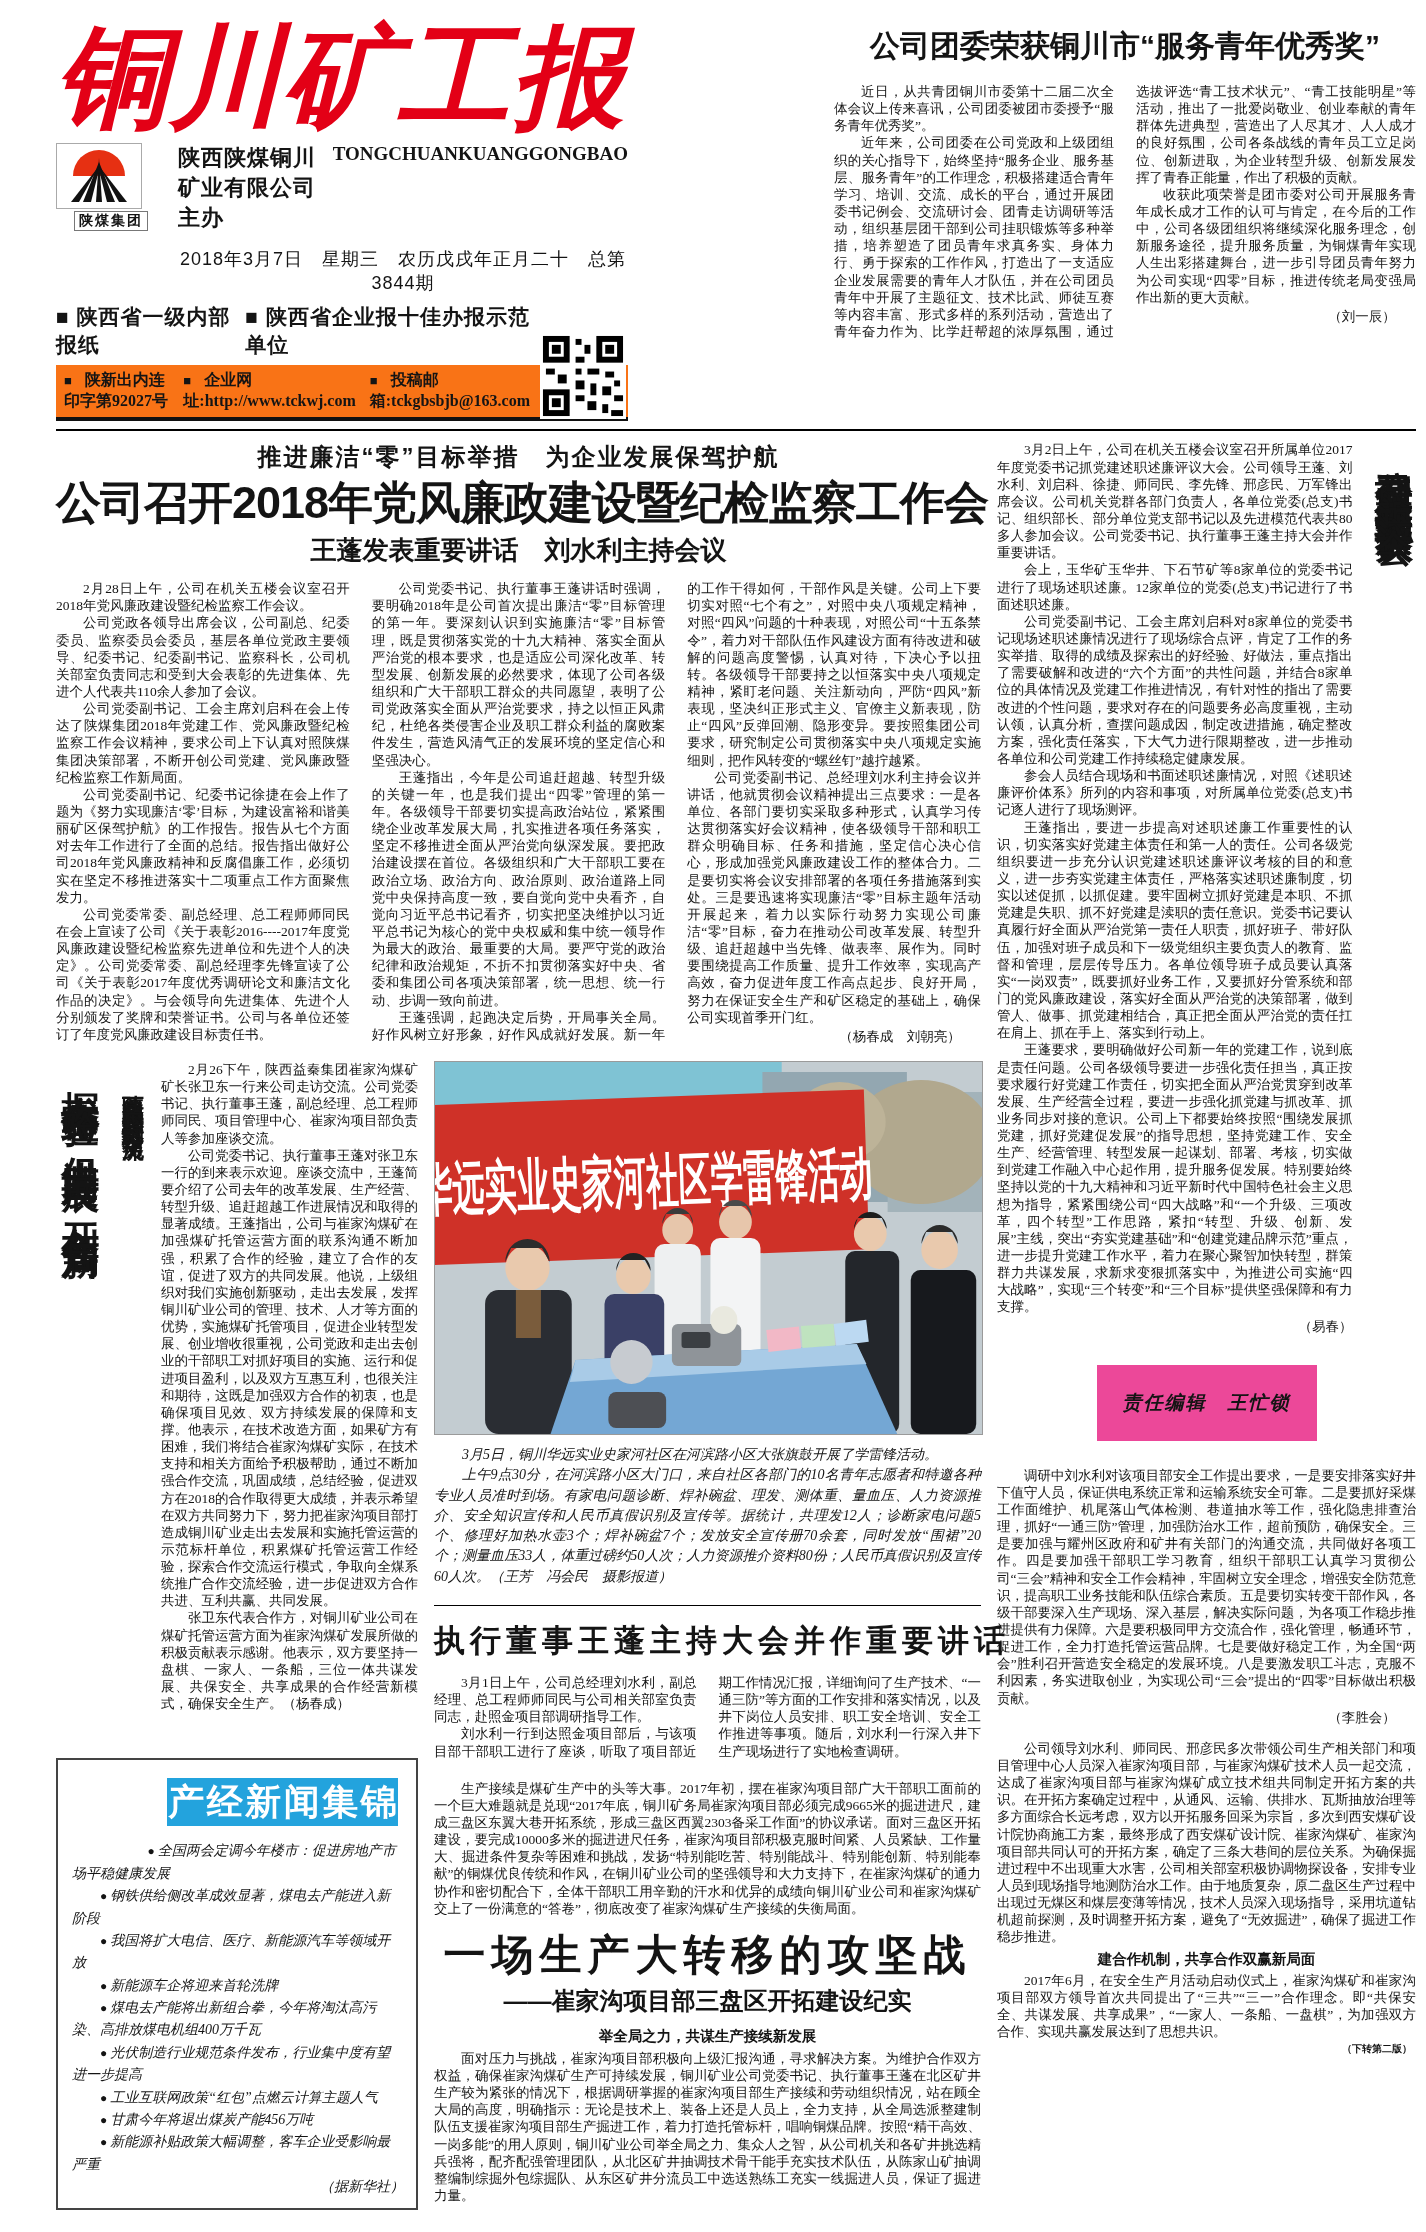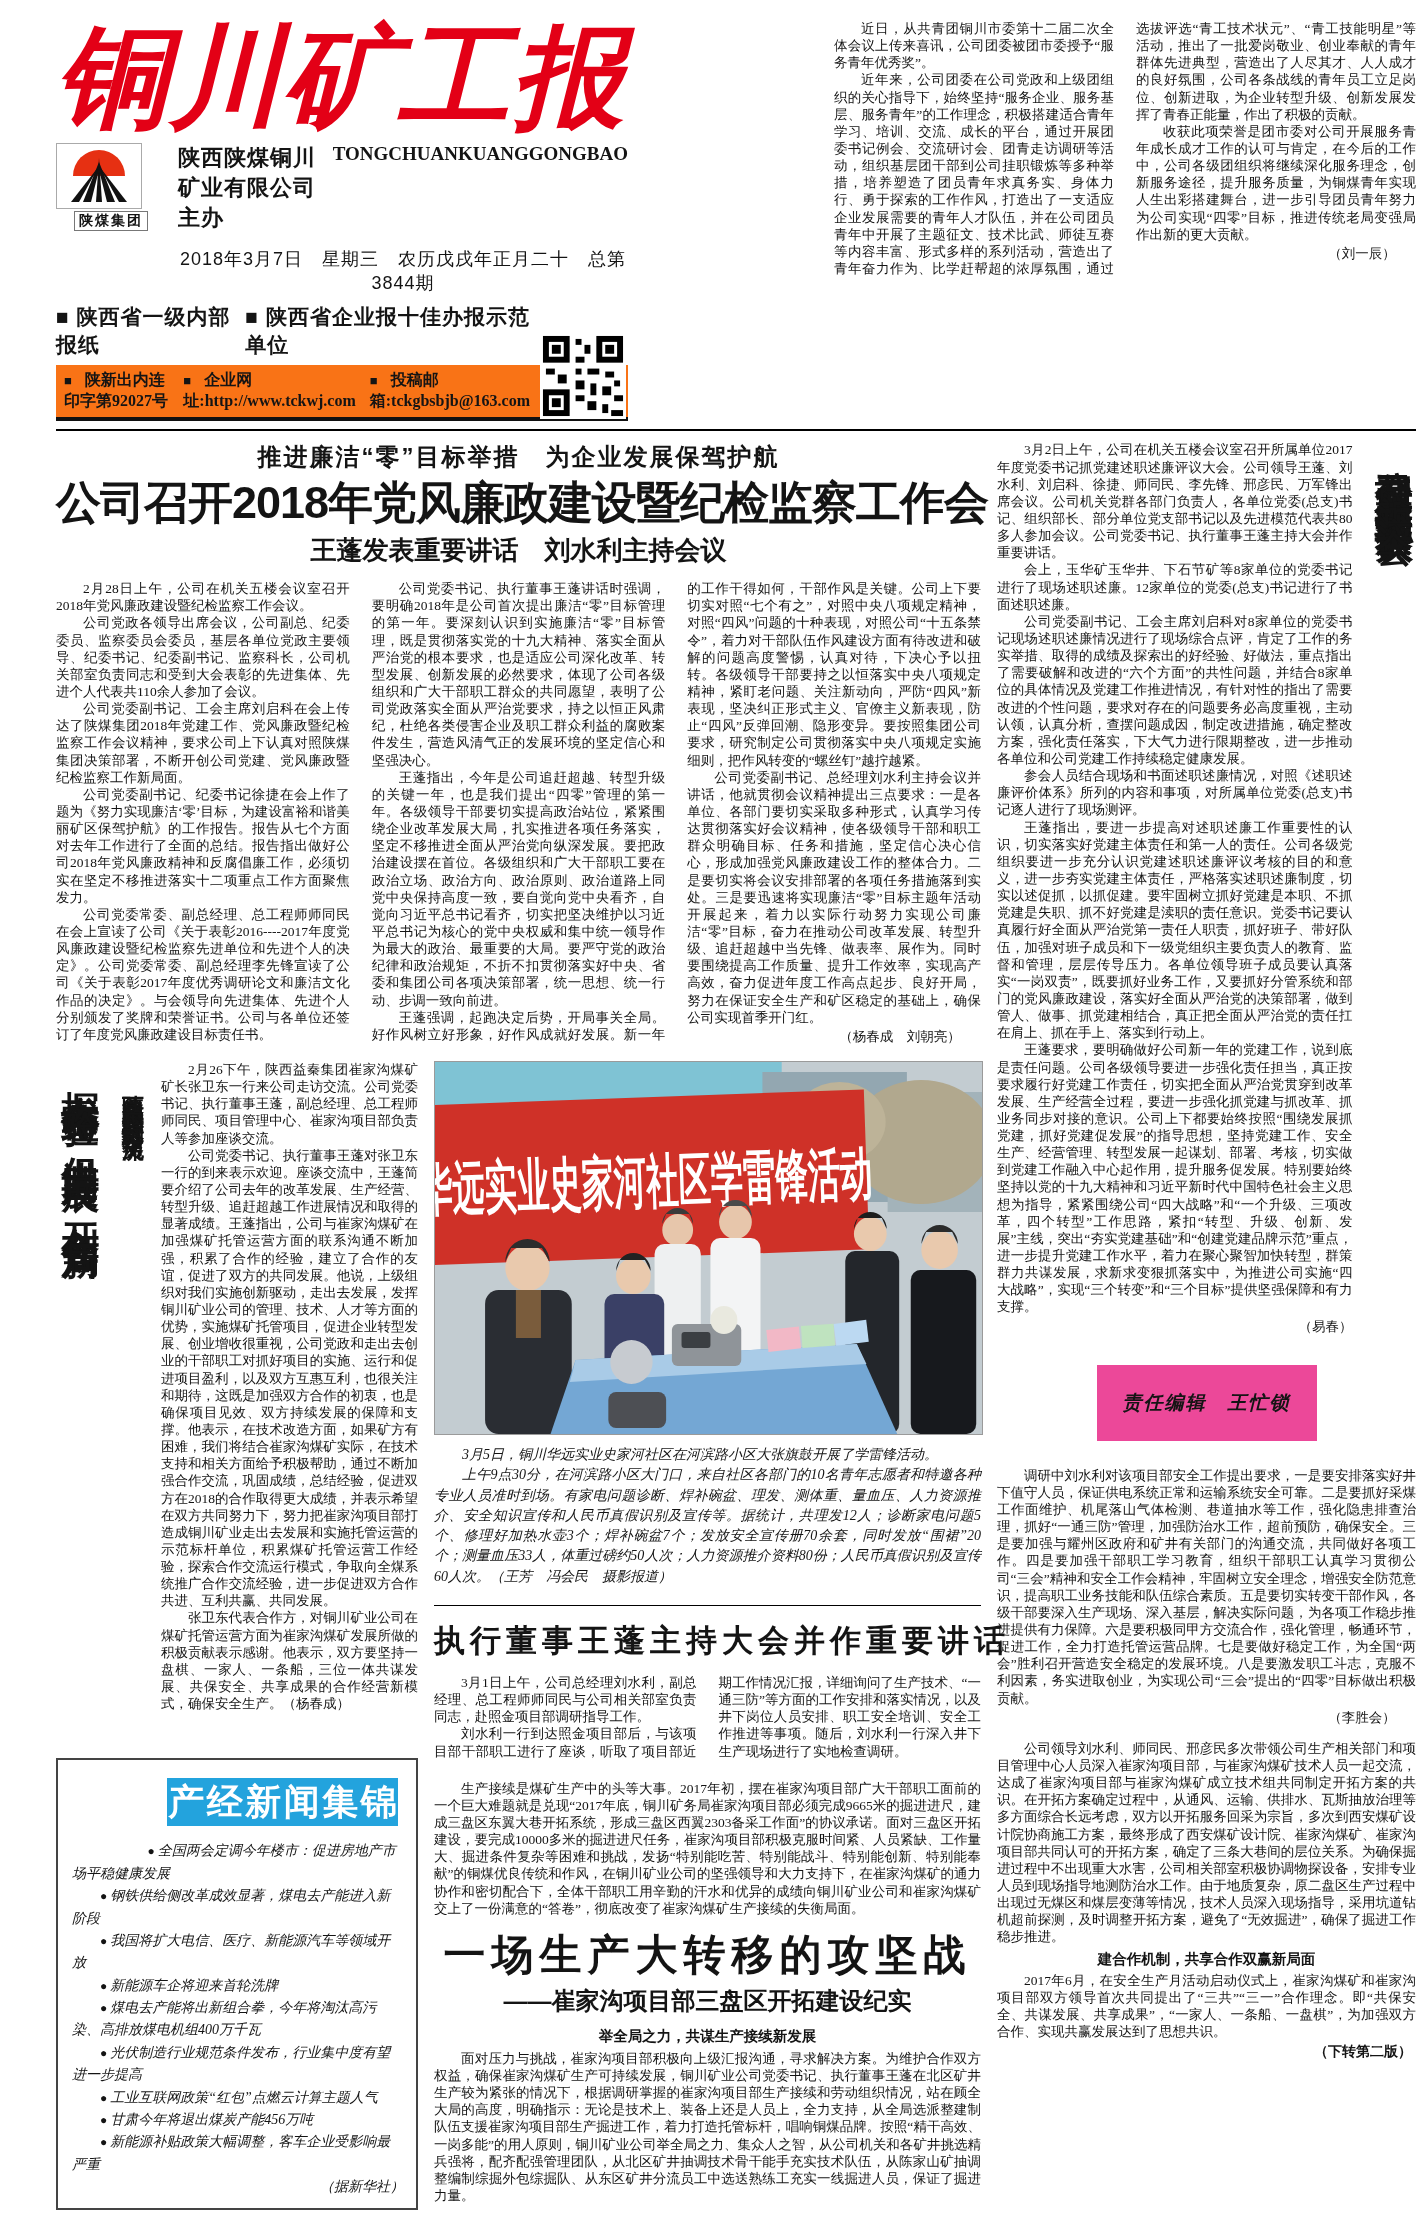--- a/index.html
+++ b/index.html
@@ -77,21 +77,21 @@
   .liu-headline{text-align:center;font-family:"Liberation Sans",sans-serif;font-weight:900;
     font-size:31px;letter-spacing:5px;margin:4px 0 12px;white-space:nowrap;}
   
   .battle-article{margin-top:20px;}
   .battle-headline{text-align:center;font-family:"Liberation Sans",sans-serif;font-weight:900;
     font-size:42px;letter-spacing:6px;margin:10px 0 2px;white-space:nowrap;}
   .battle-subtitle{text-align:center;font-family:"Liberation Sans",sans-serif;font-weight:bold;
     font-size:24px;margin:2px 0 10px;}
   .bold-subhead{text-align:center;font-weight:bold;font-family:"Liberation Sans",sans-serif;
     font-size:14.5px;margin:4px 0;}
-  .continued{text-align:right;font-weight:bold;font-size:14px;padding-right:4px;margin-top:2px;}
+  .continued{text-align:right;font-weight:bold;font-size:10px;padding-right:4px;margin-top:2px;}
   
   .shuzhi-article{overflow:visible;}
   .v-headline-right{writing-mode:vertical-rl;text-orientation:upright;float:right;
     font-family:"Liberation Sans",sans-serif;font-weight:900;font-size:38px;line-height:1.2;
     height:880px;margin-left:18px;letter-spacing:3px;}
   .editor-box{background:#ec4899;width:220px;margin:30px auto 26px;text-align:center;
     padding:25px 0;font-size:19px;font-weight:bold;font-style:italic;letter-spacing:2px;}
   .rail-block{margin-top:14px;}
 </style>
 </head>
@@ -161,20 +161,21 @@
           <rect x="12" y="21" width="3" height="2"></rect>
             <rect x="16" y="23" width="3" height="3"></rect>
             <rect x="21" y="24" width="2" height="3"></rect>
           <rect x="25" y="21" width="3" height="2"></rect>
             <rect x="24" y="26" width="4" height="2"></rect>
         </g>
       </svg>
     </div>
 
     <article class="youth-article">
+      <h2 class="youth-headline">公司团委荣获铜川市“服务青年优秀奖”</h2>
       <div class="cols-2 body-text">
         <p class="para">近日，从共青团铜川市委第十二届二次全体会议上传来喜讯，公司团委被团市委授予“服务青年优秀奖”。</p>
         <p class="para">近年来，公司团委在公司党政和上级团组织的关心指导下，始终坚持“服务企业、服务基层、服务青年”的工作理念，积极搭建适合青年学习、培训、交流、成长的平台，通过开展团委书记例会、交流研讨会、团青走访调研等活动，组织基层团干部到公司挂职锻炼等多种举措，培养塑造了团员青年求真务实、身体力行、勇于探索的工作作风，打造出了一支适应企业发展需要的青年人才队伍，并在公司团员青年中开展了主题征文、技术比武、师徒互赛等内容丰富、形式多样的系列活动，营造出了青年奋力作为、比学赶帮超的浓厚氛围，通过选拔评选“青工技术状元”、“青工技能明星”等活动，推出了一批爱岗敬业、创业奉献的青年群体先进典型，营造出了人尽其才、人人成才的良好氛围，公司各条战线的青年员工立足岗位、创新进取，为企业转型升级、创新发展发挥了青春正能量，作出了积极的贡献。</p>
         <p class="para">收获此项荣誉是团市委对公司开展服务青年成长成才工作的认可与肯定，在今后的工作中，公司各级团组织将继续深化服务理念，创新服务途径，提升服务质量，为铜煤青年实现人生出彩搭建舞台，进一步引导团员青年努力为公司实现“四零”目标，推进传统老局变强局作出新的更大贡献。</p>
         <div class="byline">（刘一辰）</div>
       </div>
     </article>
   </header>
 
   <div class="body-grid">

